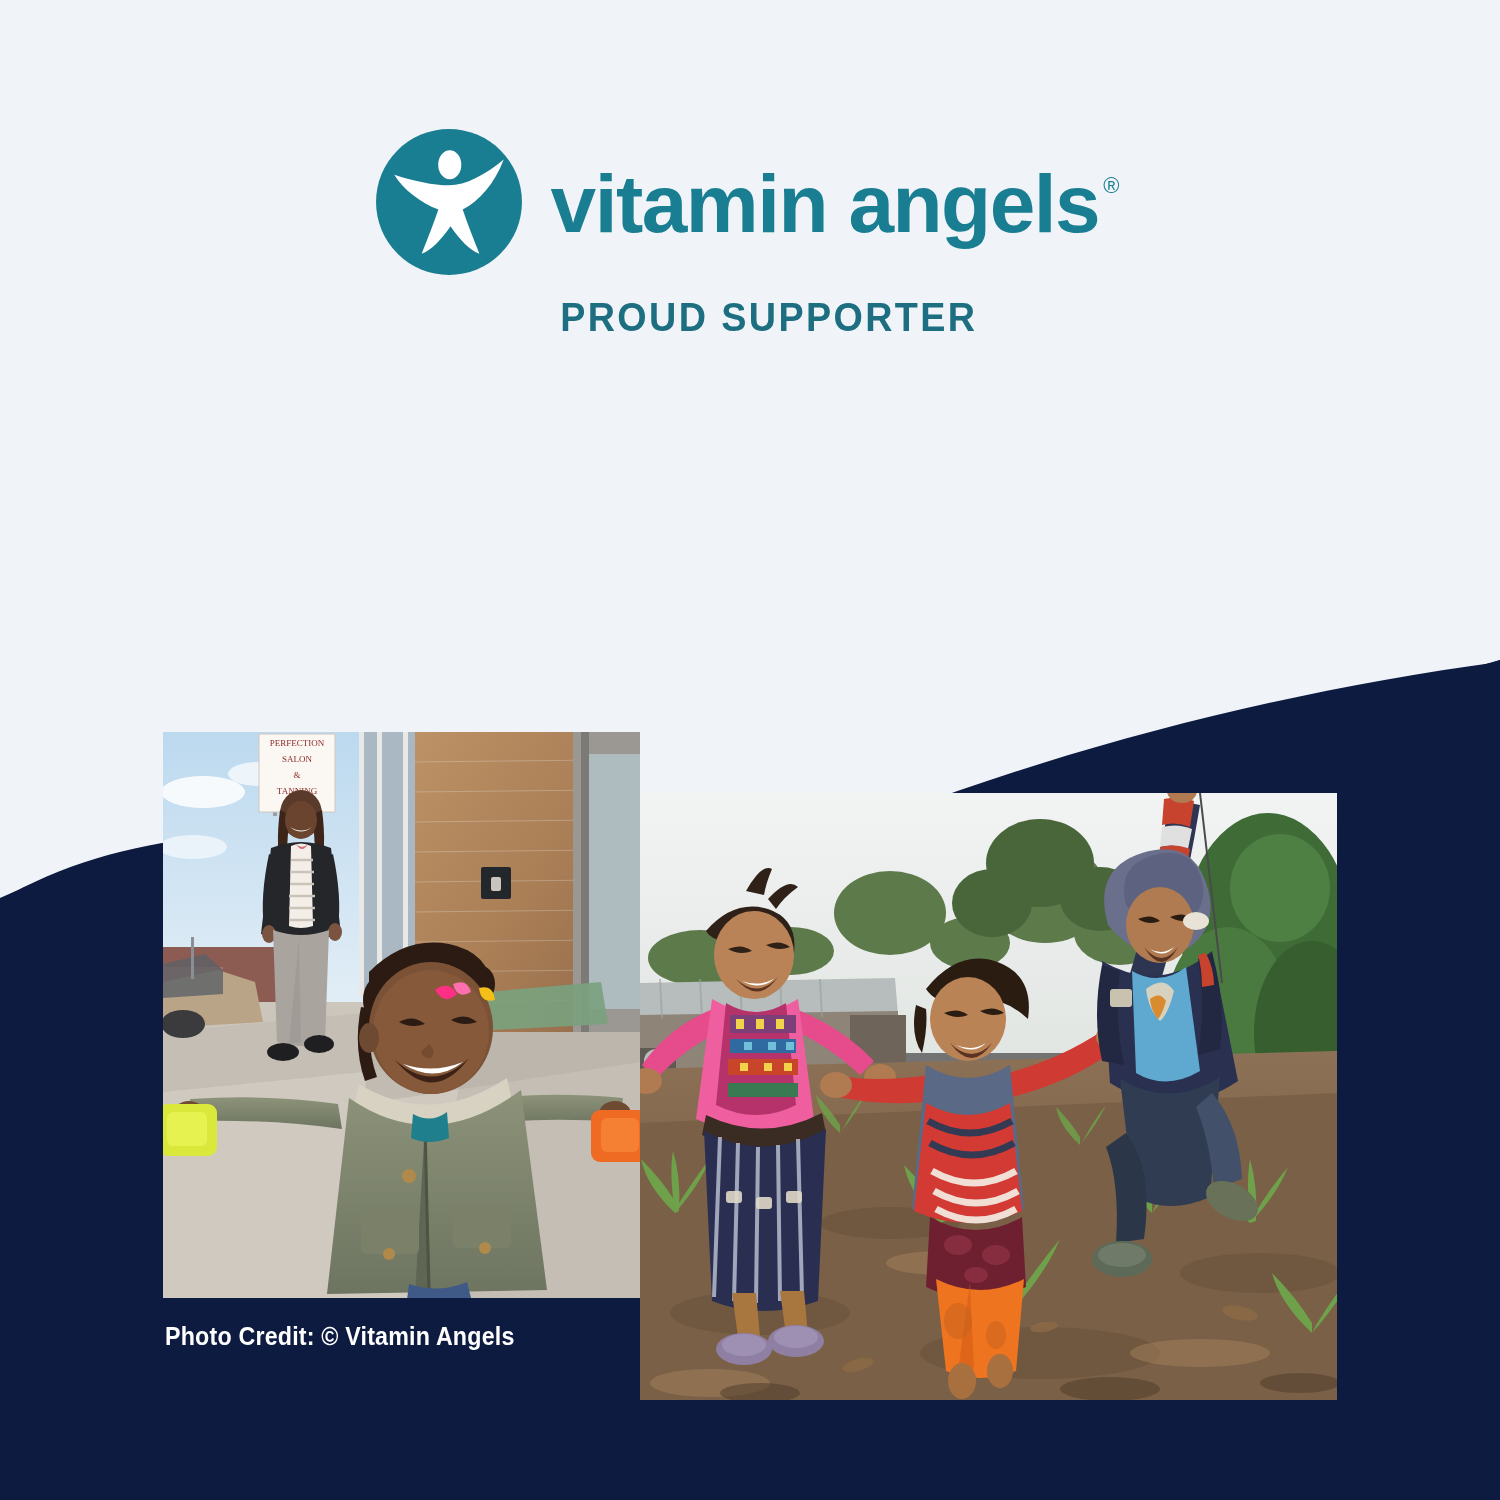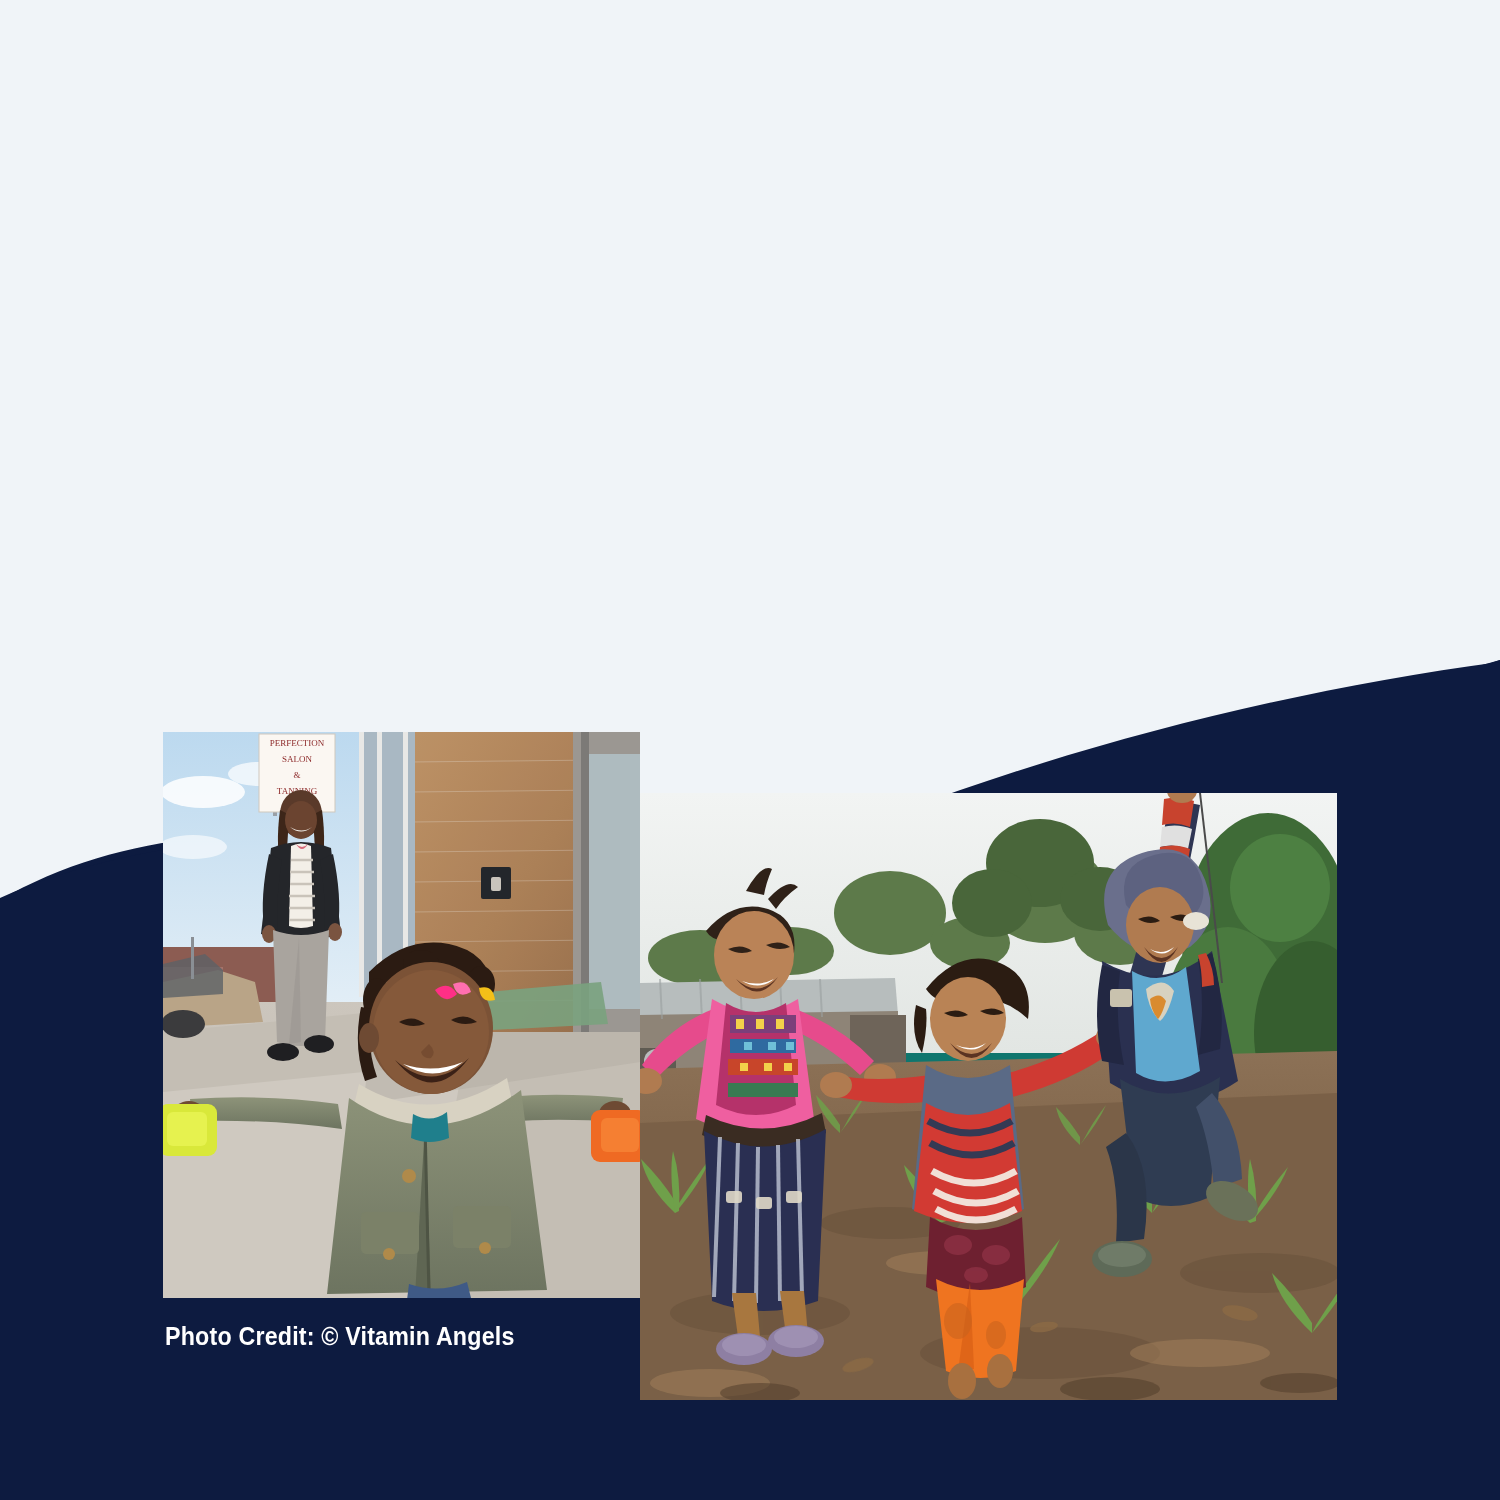--- a/index.html
+++ b/index.html
@@ -115,21 +115,21 @@
     letter-spacing:0.5px;
     white-space:nowrap;
   }
   .hl-bold { font-weight:700; }
   .hl-light { font-weight:400; }
 
   
   .photo {
     position:absolute;
     overflow:hidden;
-    background:#0f766e;
+    background:#737373;
   }
   #photo-street { left:163px; top:732px; width:477px; height:566px; }
   #photo-field  { left:640px; top:793px; width:697px; height:607px; }
 
   .photo svg { display:block; width:100%; height:100%; }
 
   
   #photo-credit {
     position:absolute;
     left:165px; top:1322px;
@@ -161,20 +161,47 @@
              C60,865 130,845 200,838
              C330,824 470,846 600,900
              L600,1500 L0,1500 Z" fill="#0d1b40"></path>
     <rect x="0" y="960" width="1500" height="540" fill="#0d1b40"></rect>
     <path d="M0,898 C90,858 200,836 330,838
              C520,842 720,880 900,812
              C1080,744 1290,690 1500,662
              L1500,1010 L0,1010 Z" fill="#0d1b40"></path>
   </svg>
 
+  <div id="logo-lockup">
+    <div id="logo-row">
+
+      <svg id="logo-mark" viewBox="0 0 100 100" aria-hidden="true">
+        <circle cx="50" cy="50" r="48" fill="#1a7e92"></circle>
+        <ellipse cx="50.5" cy="25.5" rx="7.6" ry="9.6" fill="#ffffff"></ellipse>
+        <path d="M86,22
+                 C80,38 70,49 59,55
+                 C62,64 66,74 70,84
+                 C64,82 57,75 51,66
+                 C45,75 38,82 32,84
+                 C36,74 40,64 43,55
+                 C31,50 20,42 14,32
+                 C26,36 40,39 50,39
+                 C61,39 74,32 86,22 Z" fill="#ffffff"></path>
+      </svg>
+
+      <div>
+        <div id="wordmark-wrap">
+          <span id="wordmark">vitamin angels</span>
+          <span id="wordmark-reg">®</span>
+        </div>
+      </div>
+    </div>
+
+    <div id="proud-supporter">PROUD SUPPORTER</div>
+  </div>
 
 
   <div class="photo" id="photo-street" title="Smiling young girl in green jacket running toward camera with arms outstretched holding yellow and orange blocks, woman in black jacket walking behind on city sidewalk by brick salon building">
     <svg viewBox="0 0 477 566" preserveAspectRatio="xMidYMid slice" aria-hidden="true">
       <defs>
         <linearGradient id="sky1" x1="0" y1="0" x2="0" y2="1">
           <stop offset="0%" stop-color="#bcd9ef"></stop>
           <stop offset="100%" stop-color="#e6f0f7"></stop>
         </linearGradient>
         <linearGradient id="brick1" x1="0" y1="0" x2="1" y2="1">

